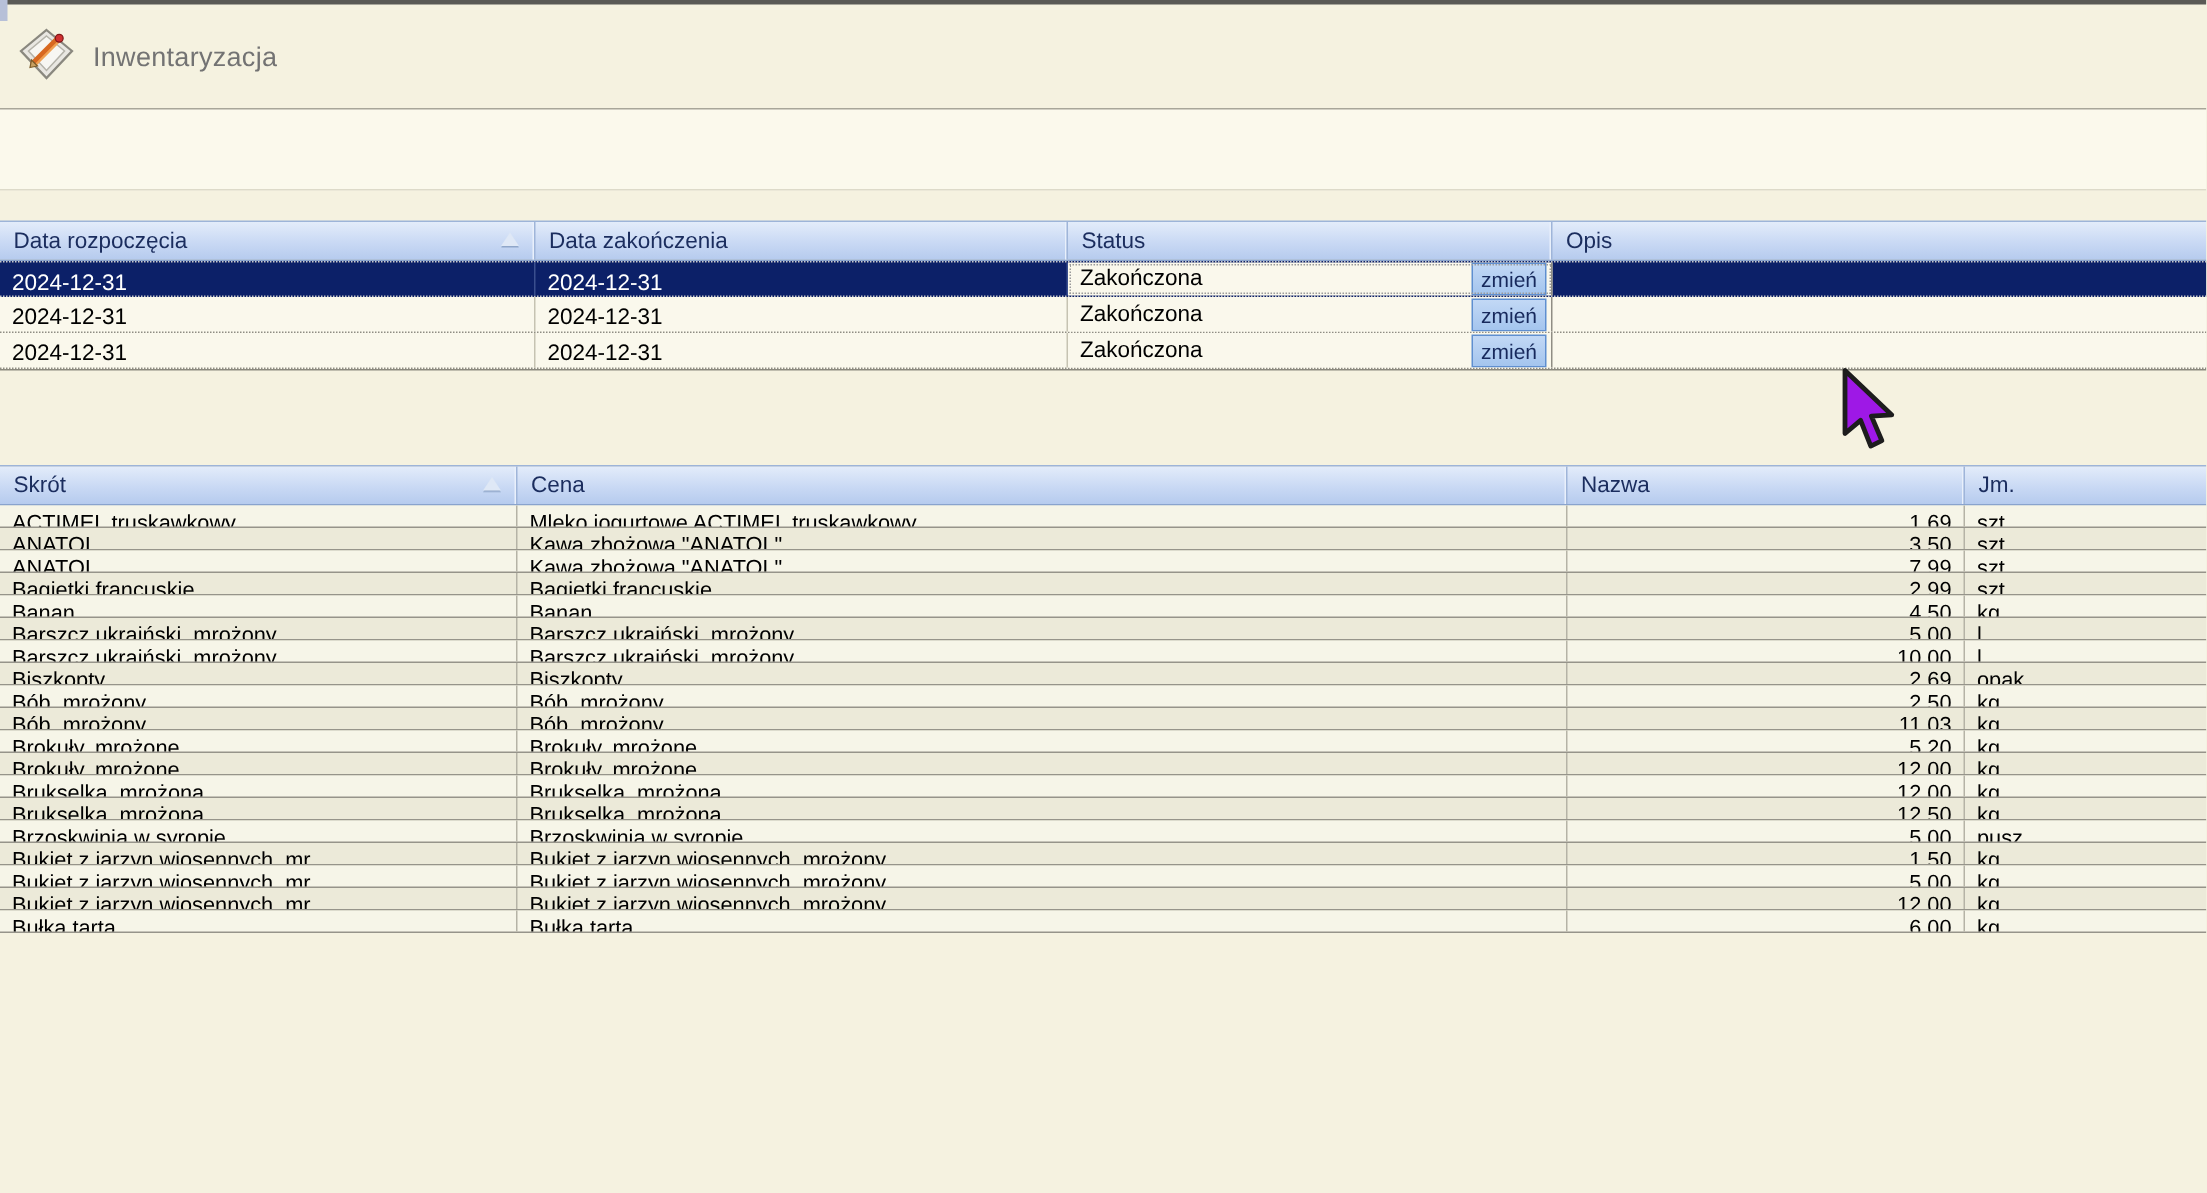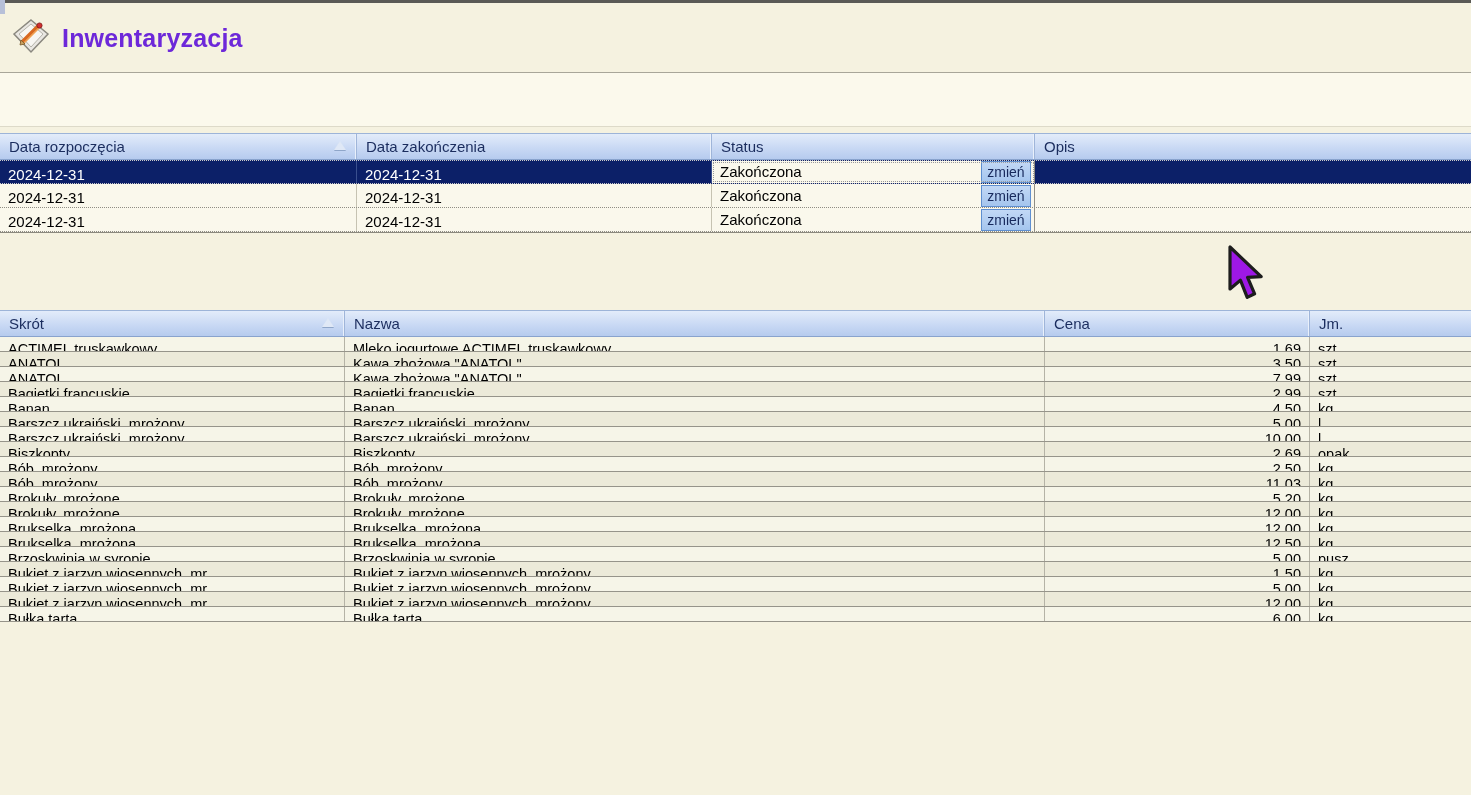--- a/index.html
+++ b/index.html
@@ -5,37 +5,37 @@
   * { margin:0; padding:0; box-sizing:border-box; }
   html,body { width:1471px; height:795px; }
   body { font-family:"Liberation Sans","DejaVu Sans",sans-serif; background:#f5f2e0; }
 
   .screen { position:relative; width:1471px; height:795px; overflow:hidden; background:#f5f2e0; }
 
   .topline { position:absolute; top:0; left:0; width:1471px; height:3px; background:#5a5a56; }
   .corner-mark { position:absolute; top:0; left:0; width:5px; height:14px; background:#b7c0d8; }
 
   .page-header { position:absolute; top:14px; left:12px; height:48px; display:flex; align-items:center; gap:12px; }
-  .page-title { font-size:25px; font-weight:bold; color:#6d28d9; letter-spacing:0.2px; }
+  .page-title { font-size:18px; font-weight:normal; color:#737373; letter-spacing:0.2px; }
 
   .band { position:absolute; top:72px; left:0; width:1471px; height:55px;
           background:#fbf9ec; border-top:1px solid #a8a699; border-bottom:1px solid #ddDAc9; }
 
   
   .thead { display:grid; background:linear-gradient(#e3ecfa,#c9d9f4 55%,#b6cbee);
            border-top:1px solid #9db4d8; border-bottom:1px solid #89a3cd; }
   .th { position:relative; font-size:15px; color:#1b2d5e; line-height:25px; padding:0 0 0 9px;
         border-right:1px solid #9fb5d9; box-shadow:inset -1px 0 0 #e9f0fb; white-space:nowrap; overflow:hidden; }
   .th:last-child { border-right:none; box-shadow:none; }
   .sort-glyph { position:absolute; right:10px; top:7px; width:0; height:0;
                 border-left:6px solid transparent; border-right:6px solid transparent;
                 border-bottom:9px solid #dfe8f6; filter:drop-shadow(0 1px 0 #8fa6c9); }
 
   
-  .sessions { position:absolute; top:133px; left:0; width:1471px; }
+  .sessions { position:absolute; top:147px; left:0; width:1471px; }
   .sessions .thead, .sessions .srow { grid-template-columns:357px 355px 323px 1fr; display:grid; }
   .sessions-body { border-bottom:1px solid #8b897e; }
   .srow { height:24px; background:#faf8ec; border-bottom:1px dotted #8f8d84; }
   .srow .cell { font-size:15px; color:#000; line-height:28px; padding-left:8px;
                 border-right:1px solid #c6c3b2; white-space:nowrap; overflow:hidden; }
   .srow .cell:last-child { border-right:none; }
   .srow.selected { background:#0c2068; border-top:1px dotted #c9c9c9; border-bottom:1px dotted #c9c9c9; }
   .srow.selected .cell { color:#fff; border-right-color:#3a4f8e; }
   .status-cell { display:flex; align-items:center; justify-content:space-between;
                  background:#faf8ec; border-right:1px solid #8f8d84 !important; }
@@ -128,24 +128,24 @@
       </div>
   </div>
 
   <div class="products">
     <div class="thead">
       <div class="th">
         <span>Skrót</span>
         <span class="sort-glyph"></span>
       </div>
       <div class="th">
+        <span>Cena</span>
+      </div>
+      <div class="th">
         <span>Nazwa</span>
-      </div>
-      <div class="th">
-        <span>Cena</span>
       </div>
       <div class="th">
         <span>Jm.</span>
       </div>
     </div>
     <div class="products-body">
         <div class="prow">
           <div class="cell">ACTIMEL truskawkowy</div>
           <div class="cell">Mleko jogurtowe ACTIMEL truskawkowy</div>
           <div class="cell num">1,69</div>

